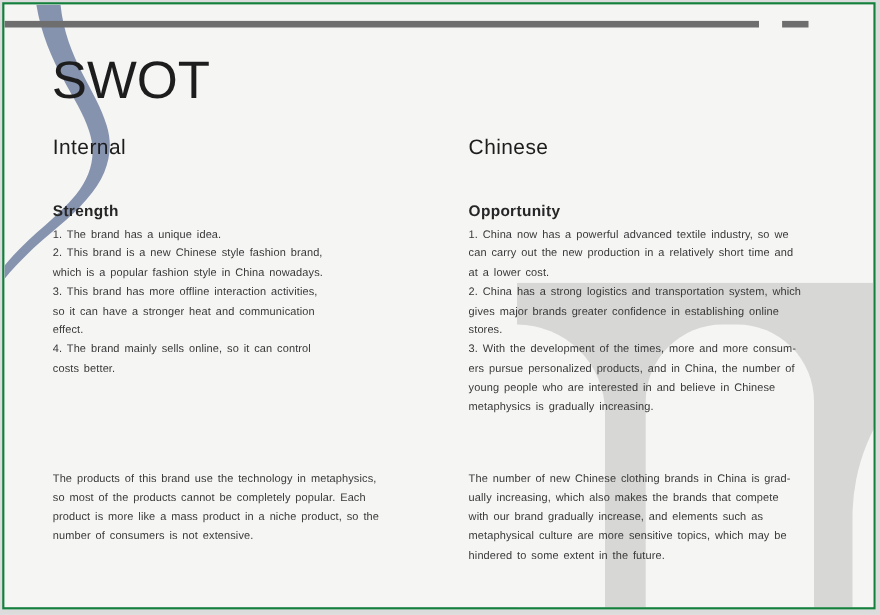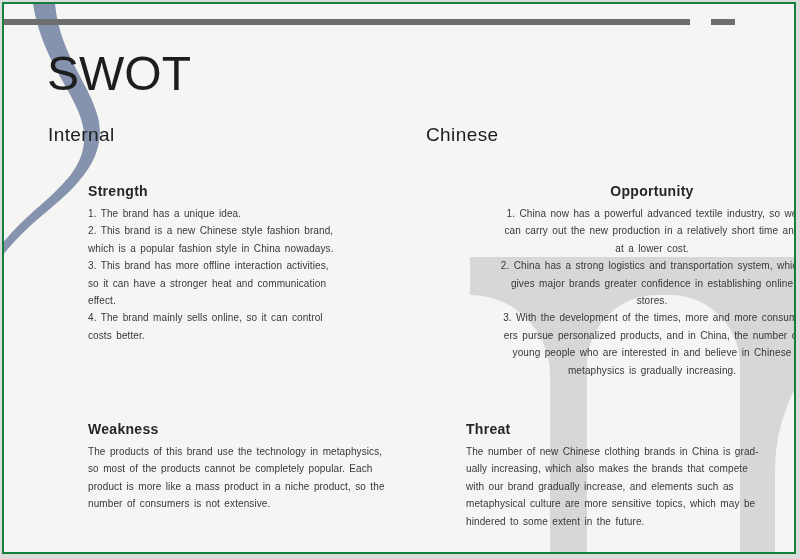--- a/index.html
+++ b/index.html
@@ -28,24 +28,24 @@
   .title{
     position:absolute;left:43px;top:42px;z-index:4;
     font-size:48px;font-weight:400;color:#1d1d1d;letter-spacing:0px;
   }
   .col-header{
     position:absolute;top:120px;z-index:4;
     font-size:19px;font-weight:400;color:#1d1d1d;letter-spacing:.4px;
   }
   .col-header.left{left:44px;}
   .col-header.right{left:422px;}
-  .section{position:absolute;z-index:4;margin-left:40px;}
+  .section{position:absolute;z-index:4;}
   .section.sec-strength{left:44px;top:179px;width:350px;}
   .section.sec-weakness{left:44px;top:417px;width:350px;}
-  .section.sec-opportunity{left:422px;top:179px;width:372px;text-align:center;}
+  .section.sec-opportunity{left:422px;top:179px;width:372px;}
   .section.sec-threat{left:422px;top:417px;width:372px;}
   .sec-heading{
     font-size:14px;font-weight:700;color:#262626;letter-spacing:.3px;
   }
   .sec-body{
     margin-top:6px;
     font-size:10px;line-height:17.4px;color:#383838;
     letter-spacing:.1px;word-spacing:1.5px;
     white-space:pre-line;
   }
@@ -88,21 +88,20 @@
 2. This brand is a new Chinese style fashion brand,
 which is a popular fashion style in China nowadays.
 3. This brand has more offline interaction activities,
 so it can have a stronger heat and communication
 effect.
 4. The brand mainly sells online, so it can control
 costs better.</div>
   </div>
 
   <div class="section sec-weakness">
-    <div class="sec-heading">Weakness</div>
     <div class="sec-body">The products of this brand use the technology in metaphysics,
 so most of the products cannot be completely popular. Each
 product is more like a mass product in a niche product, so the
 number of consumers is not extensive.</div>
   </div>
 
   <div class="section sec-opportunity">
     <div class="sec-heading">Opportunity</div>
     <div class="sec-body">1. China now has a powerful advanced textile industry, so we
 can carry out the new production in a relatively short time and
@@ -110,21 +109,20 @@
 2. China has a strong logistics and transportation system, which
 gives major brands greater confidence in establishing online
 stores.
 3. With the development of the times, more and more consum-
 ers pursue personalized products, and in China, the number of
 young people who are interested in and believe in Chinese
 metaphysics is gradually increasing.</div>
   </div>
 
   <div class="section sec-threat">
-    <div class="sec-heading">Threat</div>
     <div class="sec-body">The number of new Chinese clothing brands in China is grad-
 ually increasing, which also makes the brands that compete
 with our brand gradually increase, and elements such as
 metaphysical culture are more sensitive topics, which may be
 hindered to some extent in the future.</div>
   </div>
 
 </div>
 
 </body></html>

